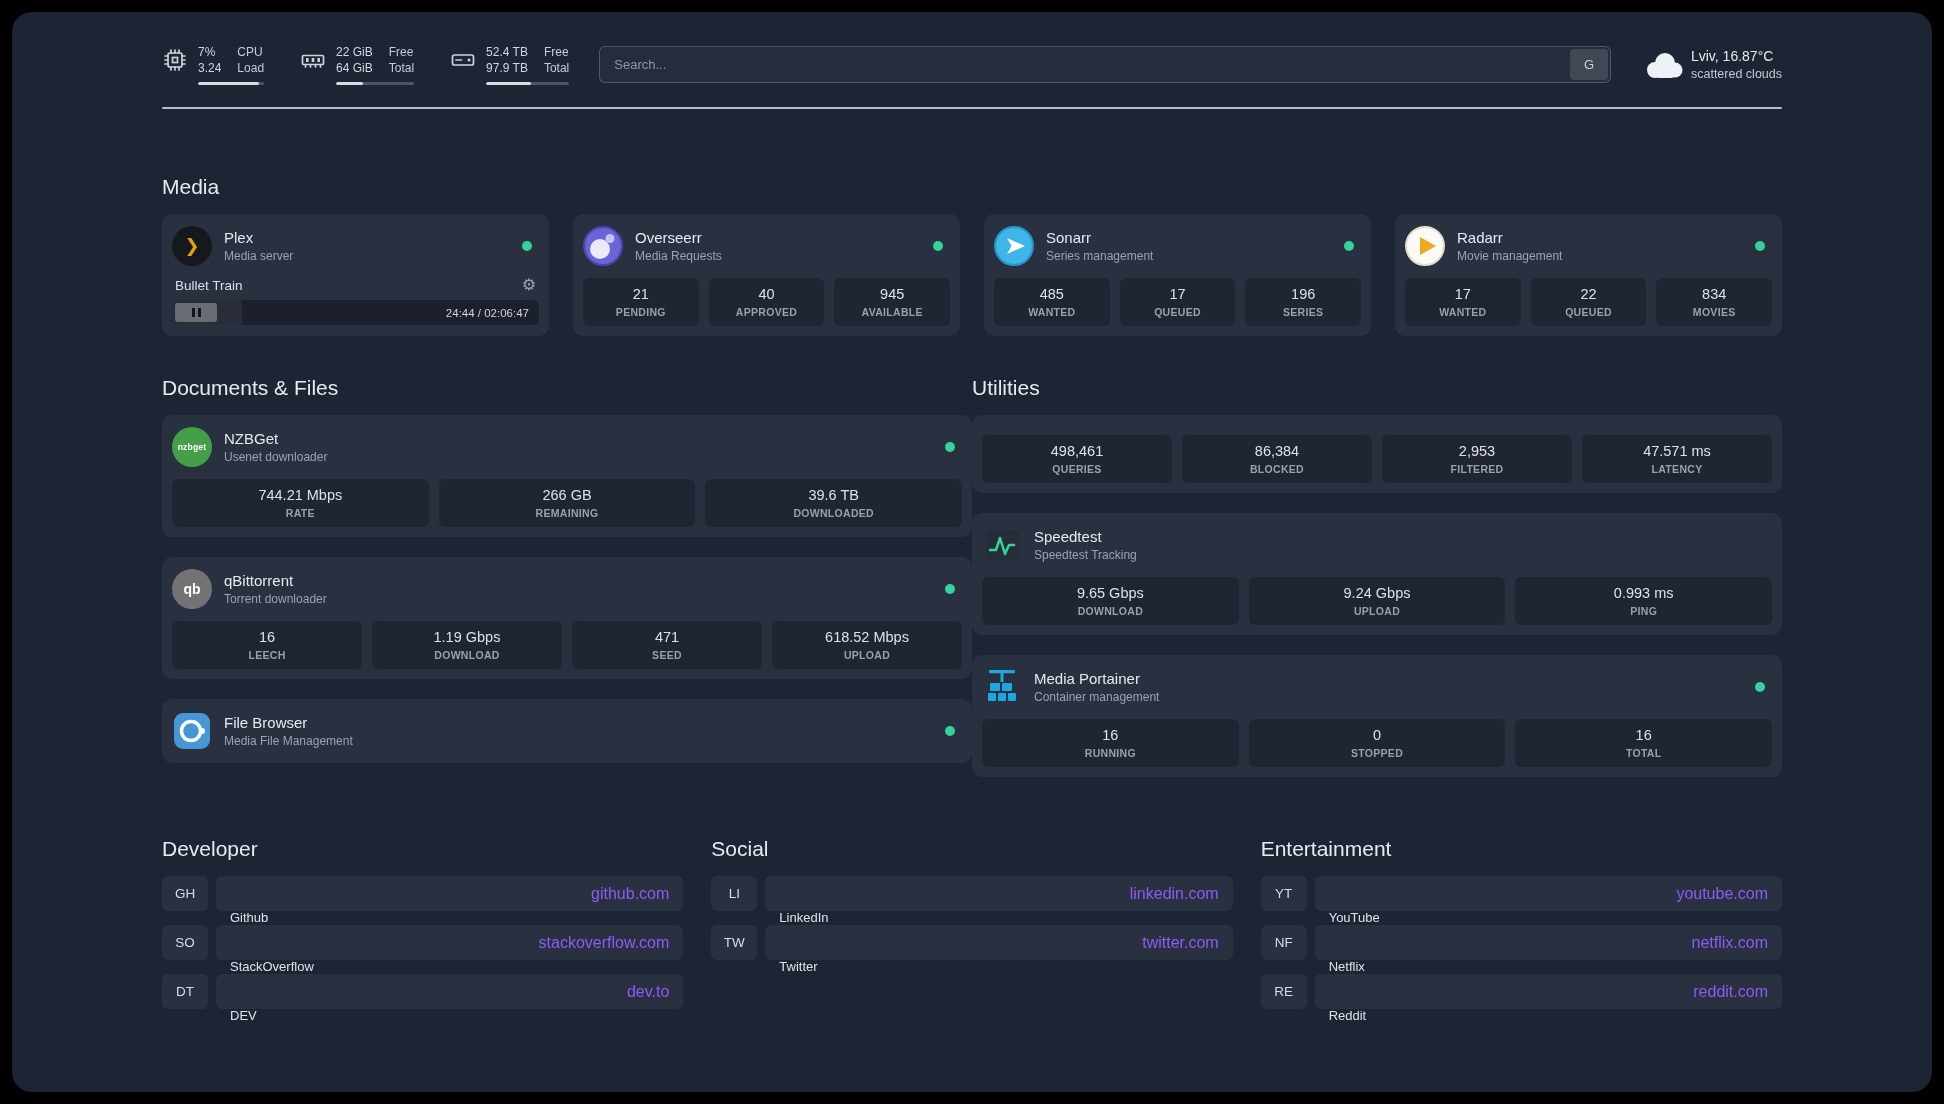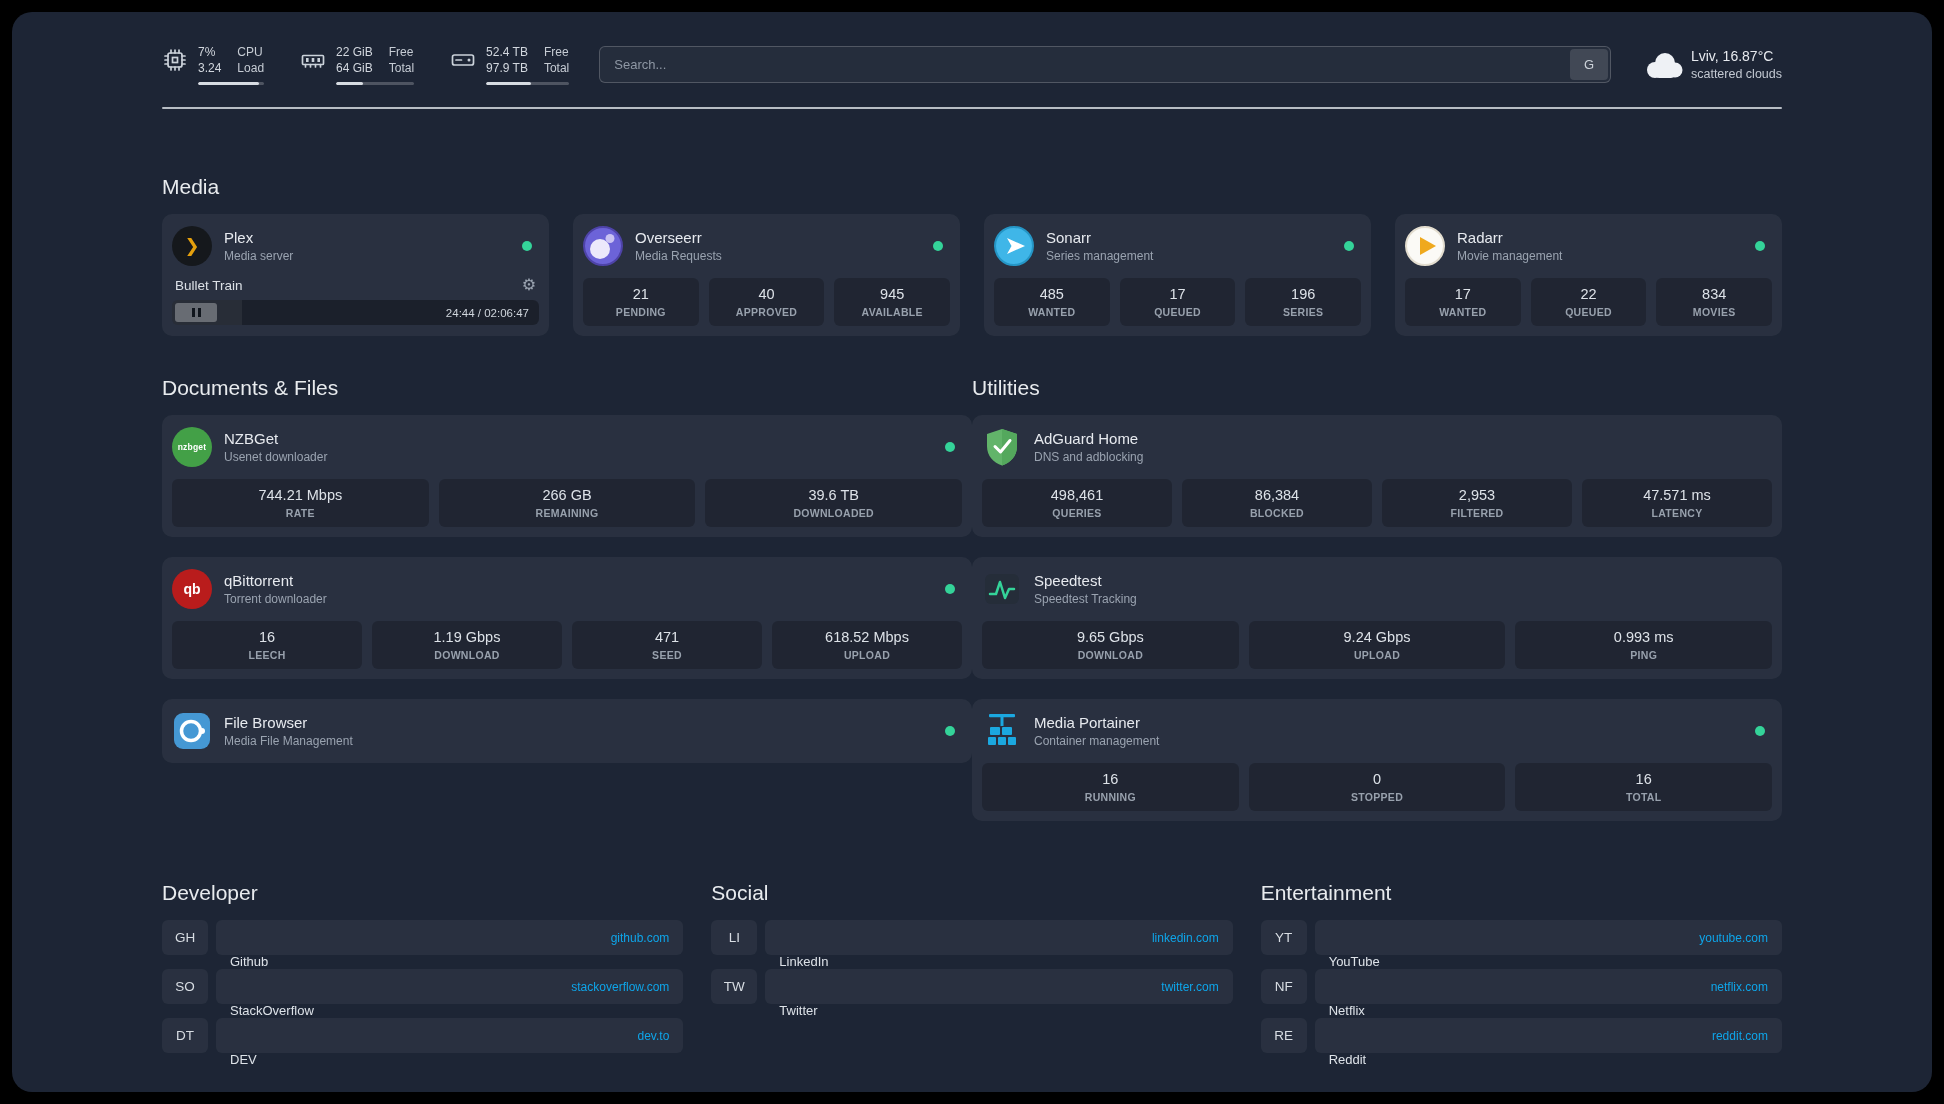--- a/index.html
+++ b/index.html
@@ -63,31 +63,31 @@
   .gear-icon{color:#9aa3b0;font-size:16px;cursor:pointer;line-height:1;}
   .player-bar{margin-top:7px;height:25px;background:rgba(0,0,0,.32);border-radius:6px;display:flex;align-items:center;position:relative;overflow:hidden;}
   .player-fill{position:absolute;left:0;top:0;bottom:0;background:rgba(255,255,255,.06);}
   .pause-btn{width:42px;height:19px;margin-left:3px;background:rgba(255,255,255,.30);border-radius:3px;display:flex;align-items:center;justify-content:center;gap:3px;cursor:pointer;position:relative;flex:none;}
   .pause-btn i{display:block;width:3px;height:9px;background:#10151c;}
   .player-time{margin-left:auto;margin-right:10px;font-size:11.5px;color:#cfd5dc;position:relative;}
 
   
   .badge-circle{width:40px;height:40px;border-radius:50%;display:flex;align-items:center;justify-content:center;}
   .plex-badge{background:#15181c;color:#e5a00d;font-size:18px;font-weight:bold;}
-  .qb-badge{background:#b91c1c;color:#fff;font-size:14px;font-weight:bold;}
+  .qb-badge{background:#737373;color:#fff;font-size:14px;font-weight:bold;}
   .nzb-badge{background:#43a047;color:#fff;font-size:8.5px;font-weight:bold;letter-spacing:.2px;}
 
   
   .bookmarks{display:grid;grid-template-columns:repeat(3,1fr);gap:28px;margin-top:60px;padding-bottom:46px;align-items:start;}
   .bm-col .section-title{}
   .bm-row{display:flex;gap:8px;margin-bottom:14px;height:35px;cursor:pointer;}
   .bm-abbr{width:46px;background:var(--card);border-radius:6px;display:flex;align-items:center;justify-content:center;font-size:13.5px;color:#d8dde3;flex:none;}
   .bm-pill{flex:1;background:var(--card);border-radius:6px;display:flex;align-items:center;justify-content:space-between;padding:0 14px;}
   .bm-name{font-size:13px;color:#dde2e8;margin-top:47px;}
-  .bm-url{font-size:12px;color:#0ea5e9;}
+  .bm-url{font-size:16px;color:#8b5cf6;}
 
   .icon-stroke{stroke:#cbd2da;stroke-width:1.7;fill:none;stroke-linecap:round;}
 </style>
 </head>
 <body>
 
 <div class="panel">
   <div class="content">
 
     <div class="topbar">
@@ -400,33 +400,20 @@
           </div>
 
         </div>
       </div>
 
       <div>
         <div class="section-title">Utilities</div>
         <div class="col-stack">
 
           <div class="card">
-            <div class="card-header">
-              <span class="svc-icon">
-                <svg viewBox="0 0 40 40" width="40" height="40">
-                  <path d="M20 2 L35 7 V19 C35 29.5 28.5 35.5 20 38.5 C11.5 35.5 5 29.5 5 19 V7 Z" fill="#62b46a"></path>
-                  <path d="M20 2 L35 7 V19 C35 29.5 28.5 35.5 20 38.5 Z" fill="#54a85d"></path>
-                  <path d="M13 19.5 L18.5 25 L28 13.5" stroke="#ffffff" stroke-width="3" fill="none" stroke-linecap="round" stroke-linejoin="round"></path>
-                </svg>
-              </span>
-              <span class="svc-meta">
-                <span class="svc-name">AdGuard Home</span>
-                <span class="svc-desc">DNS and adblocking</span>
-              </span>
-            </div>
             <div class="stats">
               <div class="stat">
                 <div class="stat-value">498,461</div>
                 <div class="stat-label">QUERIES</div>
               </div>
               <div class="stat">
                 <div class="stat-value">86,384</div>
                 <div class="stat-label">BLOCKED</div>
               </div>
               <div class="stat">

